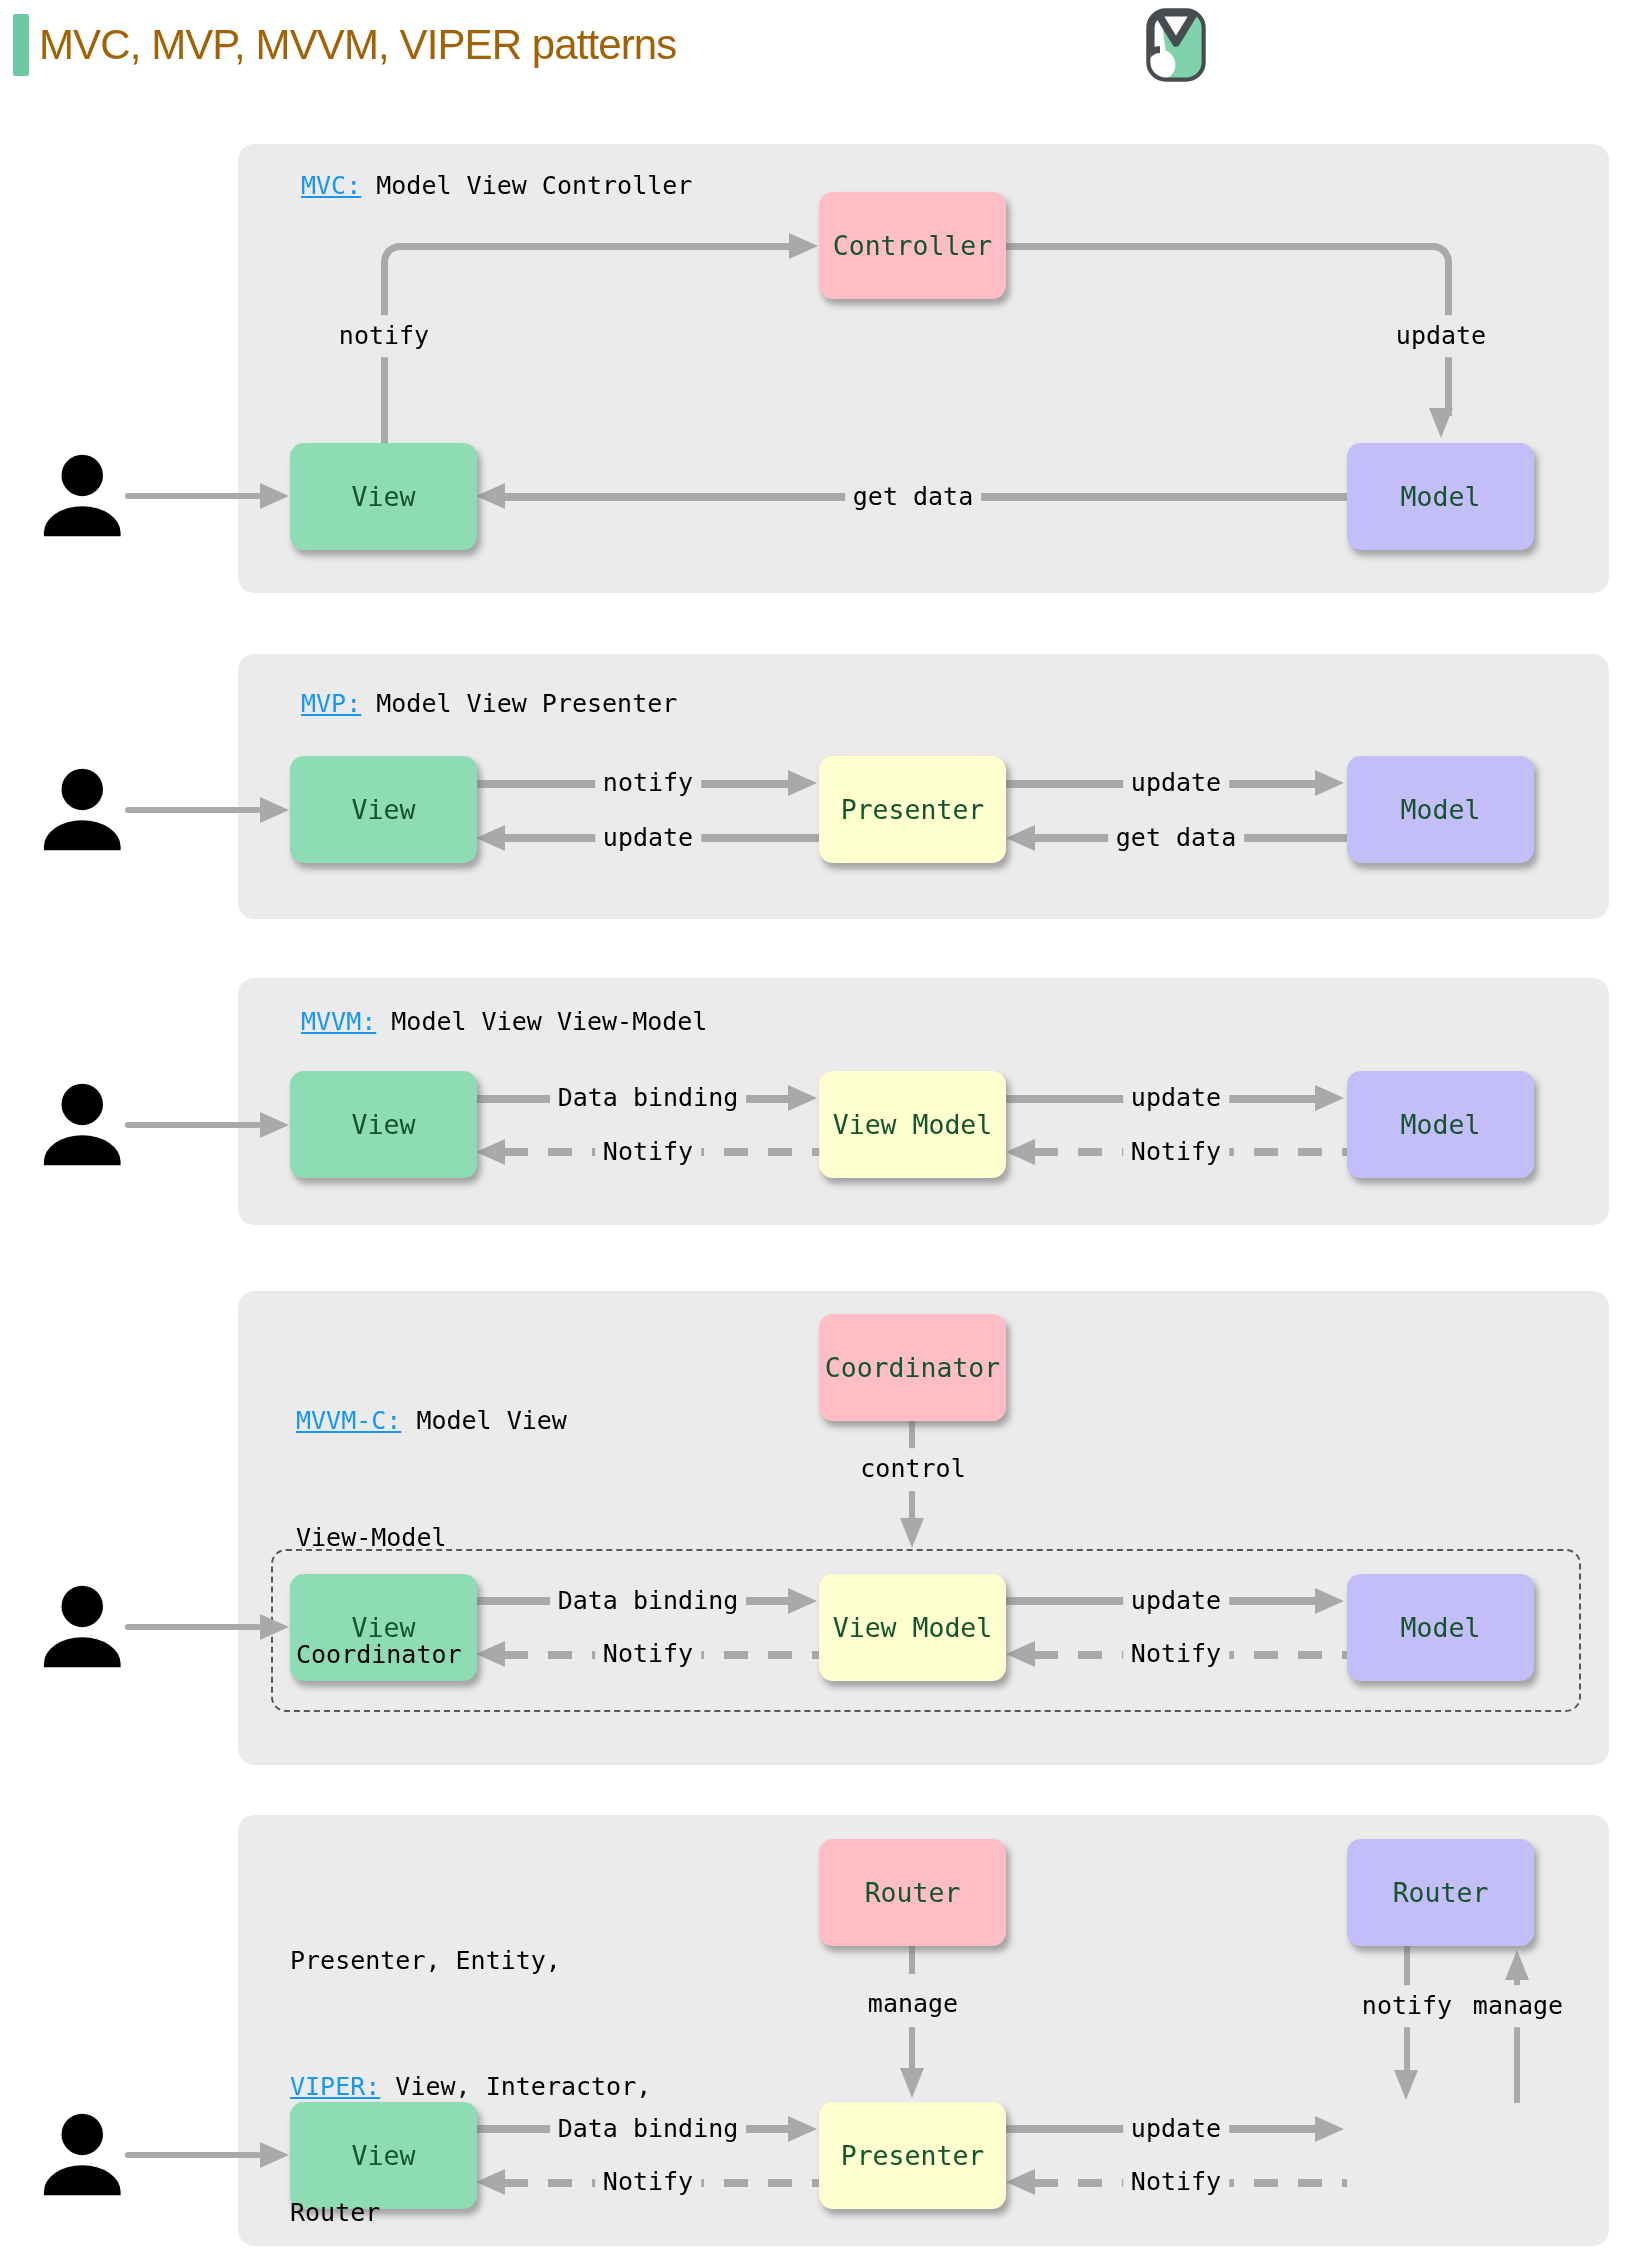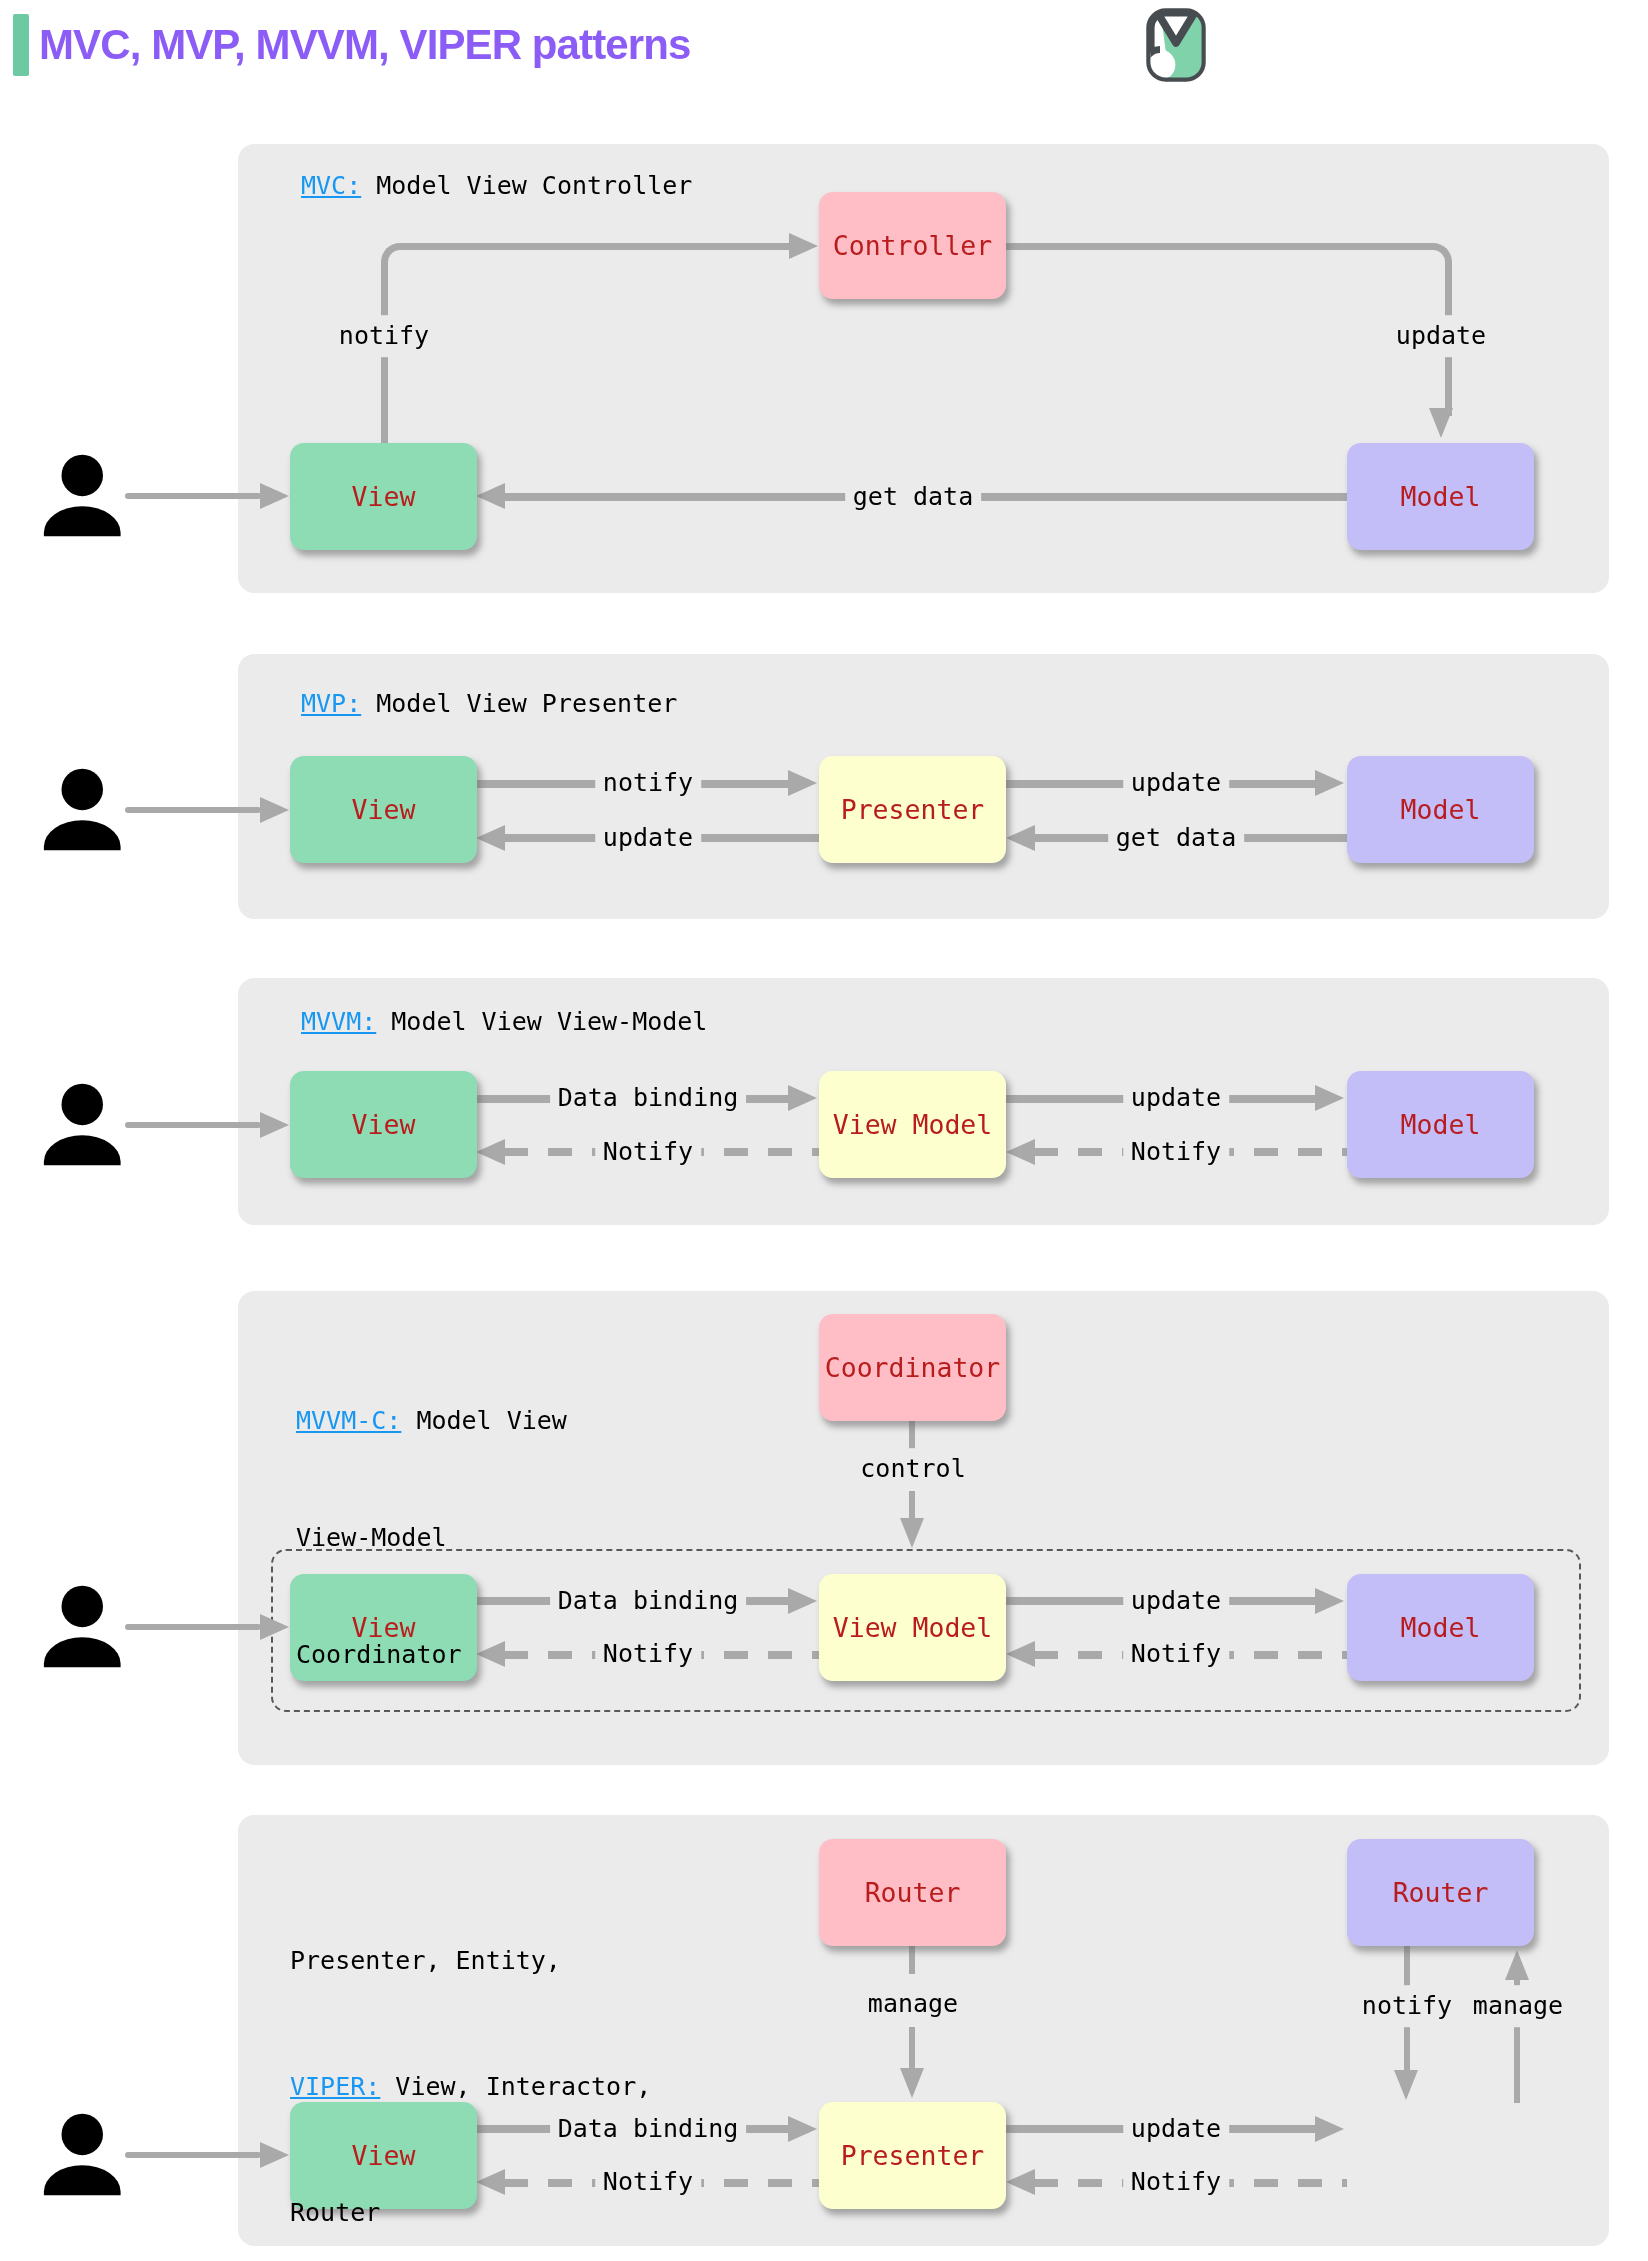--- a/index.html
+++ b/index.html
@@ -1,32 +1,32 @@
 <!DOCTYPE html>
 <html style="--accent: #6cc9a2; --blue: #1797f2; --panel: #ebebeb; --arrow: #a9a9a9; --logotext: #4b5156;font-size:10px"><head>
 <meta charset="utf-8">
 <style>
   html,body{margin:0;padding:0;background:#fff;}
   .canvas{position:relative;width:1649px;height:2261px;background:#fff;overflow:hidden;
           font-family:"DejaVu Sans Mono","Liberation Mono",monospace;}
   .accent-bar{position:absolute;left:12.6px;top:14px;width:16.4px;height:62px;background:var(--accent);border-radius:1.9px;}
   .page-title{position:absolute;left:39px;top:12.6px;height:63px;line-height:63px;
-              font-family:"Liberation Sans",sans-serif;font-size:42px;font-weight:700;
-              letter-spacing:-0.9px;color:#8b5cf6;white-space:nowrap;}
+              font-family:"Liberation Sans",sans-serif;font-size:42px;font-weight:400;
+              letter-spacing:-0.9px;color:#a16207;white-space:nowrap;}
   .logo{position:absolute;left:1144px;top:5px;width:498px;height:81px;}
   .logo-icon{position:absolute;left:0;top:1.3px;width:64px;height:78px;}
   .logo-text{position:absolute;left:77px;top:0;height:81px;line-height:81px;
              font-family:"Liberation Sans",sans-serif;font-weight:bold;font-size:52px;
              letter-spacing:-1.3px;color:var(--logotext);white-space:nowrap;}
   .panel{position:absolute;left:238px;width:1371px;background:var(--panel);border-radius:16.4px;z-index:0;}
   .phead{position:absolute;font-size:25px;color:#000;white-space:pre;z-index:3;line-height:30px;}
   .phead .abbr{color:var(--blue);text-decoration:underline;}
   .phead-block{}
   .box{position:absolute;width:187px;height:107px;border-radius:14px;display:flex;align-items:center;justify-content:center;
-       font-size:26.5px;color:#b91c1c;z-index:2;box-shadow:3.8px 5.7px 6.3px rgba(105,105,105,0.55);white-space:nowrap;}
+       font-size:26.5px;color:#14532d;z-index:2;box-shadow:3.8px 5.7px 6.3px rgba(105,105,105,0.55);white-space:nowrap;}
   .hline{position:absolute;height:7.6px;background:var(--arrow);z-index:1;}
   .hline.dashed{background:repeating-linear-gradient(90deg,var(--arrow) 0 24px,transparent 24px 44px);}
   .vline{position:absolute;width:6.3px;background:var(--arrow);z-index:1;}
   .ah{position:absolute;width:0;height:0;z-index:1;}
   .ah-r{border-top:13.2px solid transparent;border-bottom:13.2px solid transparent;border-left:29px solid var(--arrow);}
   .ah-l{border-top:13.2px solid transparent;border-bottom:13.2px solid transparent;border-right:29px solid var(--arrow);}
   .ah-d{border-left:12.6px solid transparent;border-right:12.6px solid transparent;border-top:30px solid var(--arrow);}
   .ah-u{border-left:12.6px solid transparent;border-right:12.6px solid transparent;border-bottom:30px solid var(--arrow);}
   .elbow{position:absolute;z-index:1;}
   .lbl{position:absolute;transform:translate(-50%,-50%);font-size:25px;color:#000;background:var(--panel);

